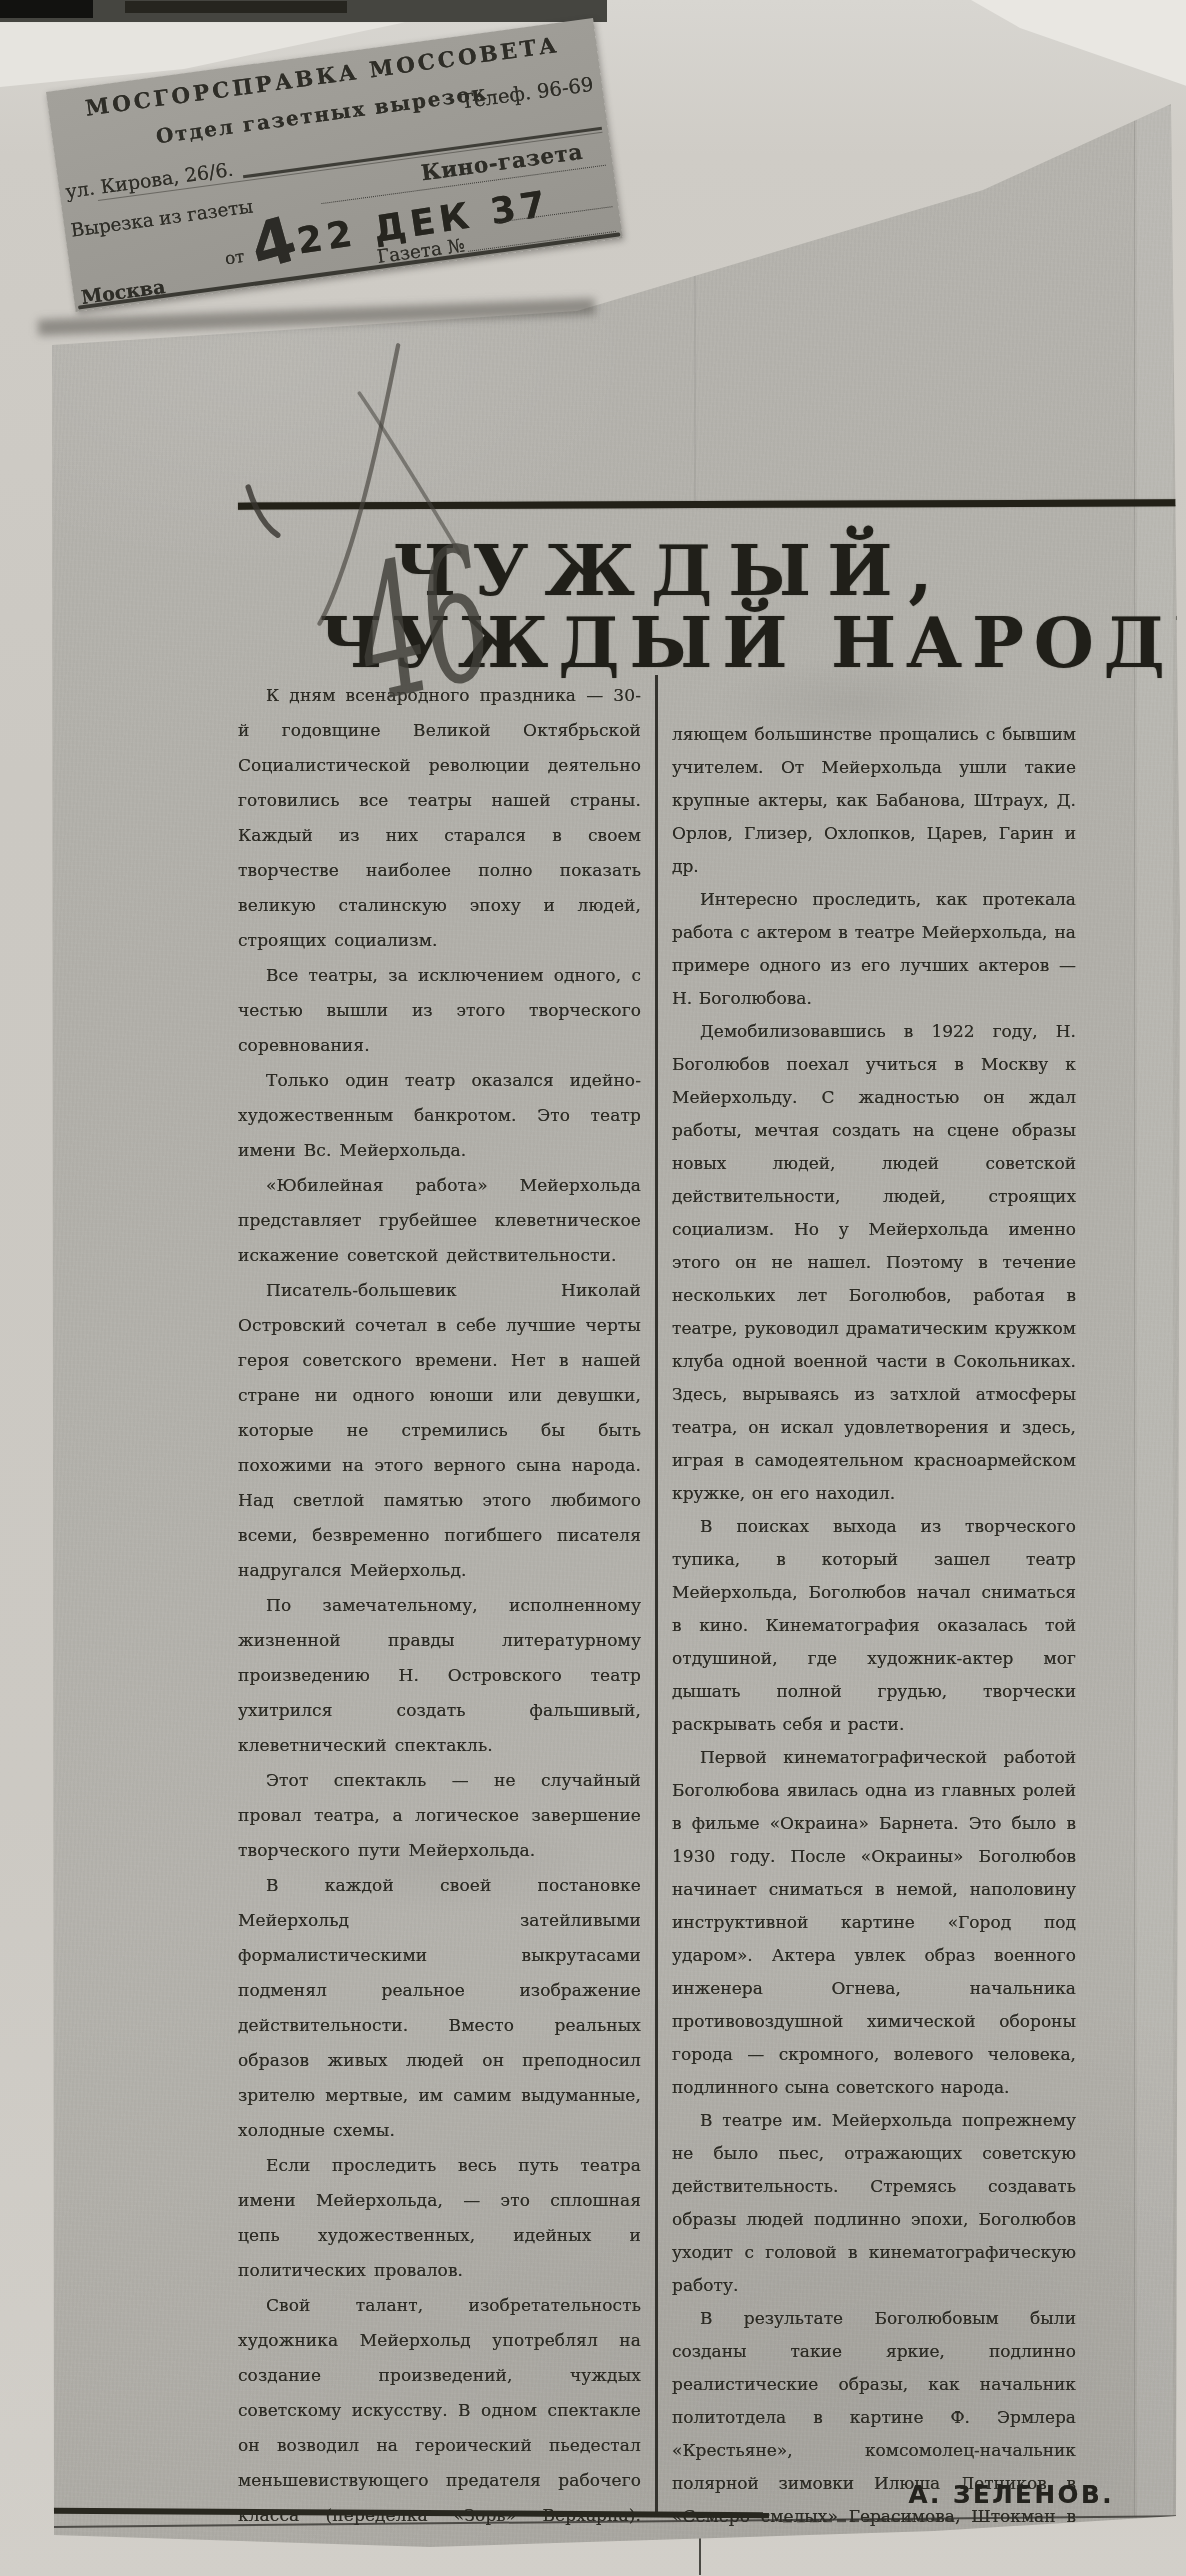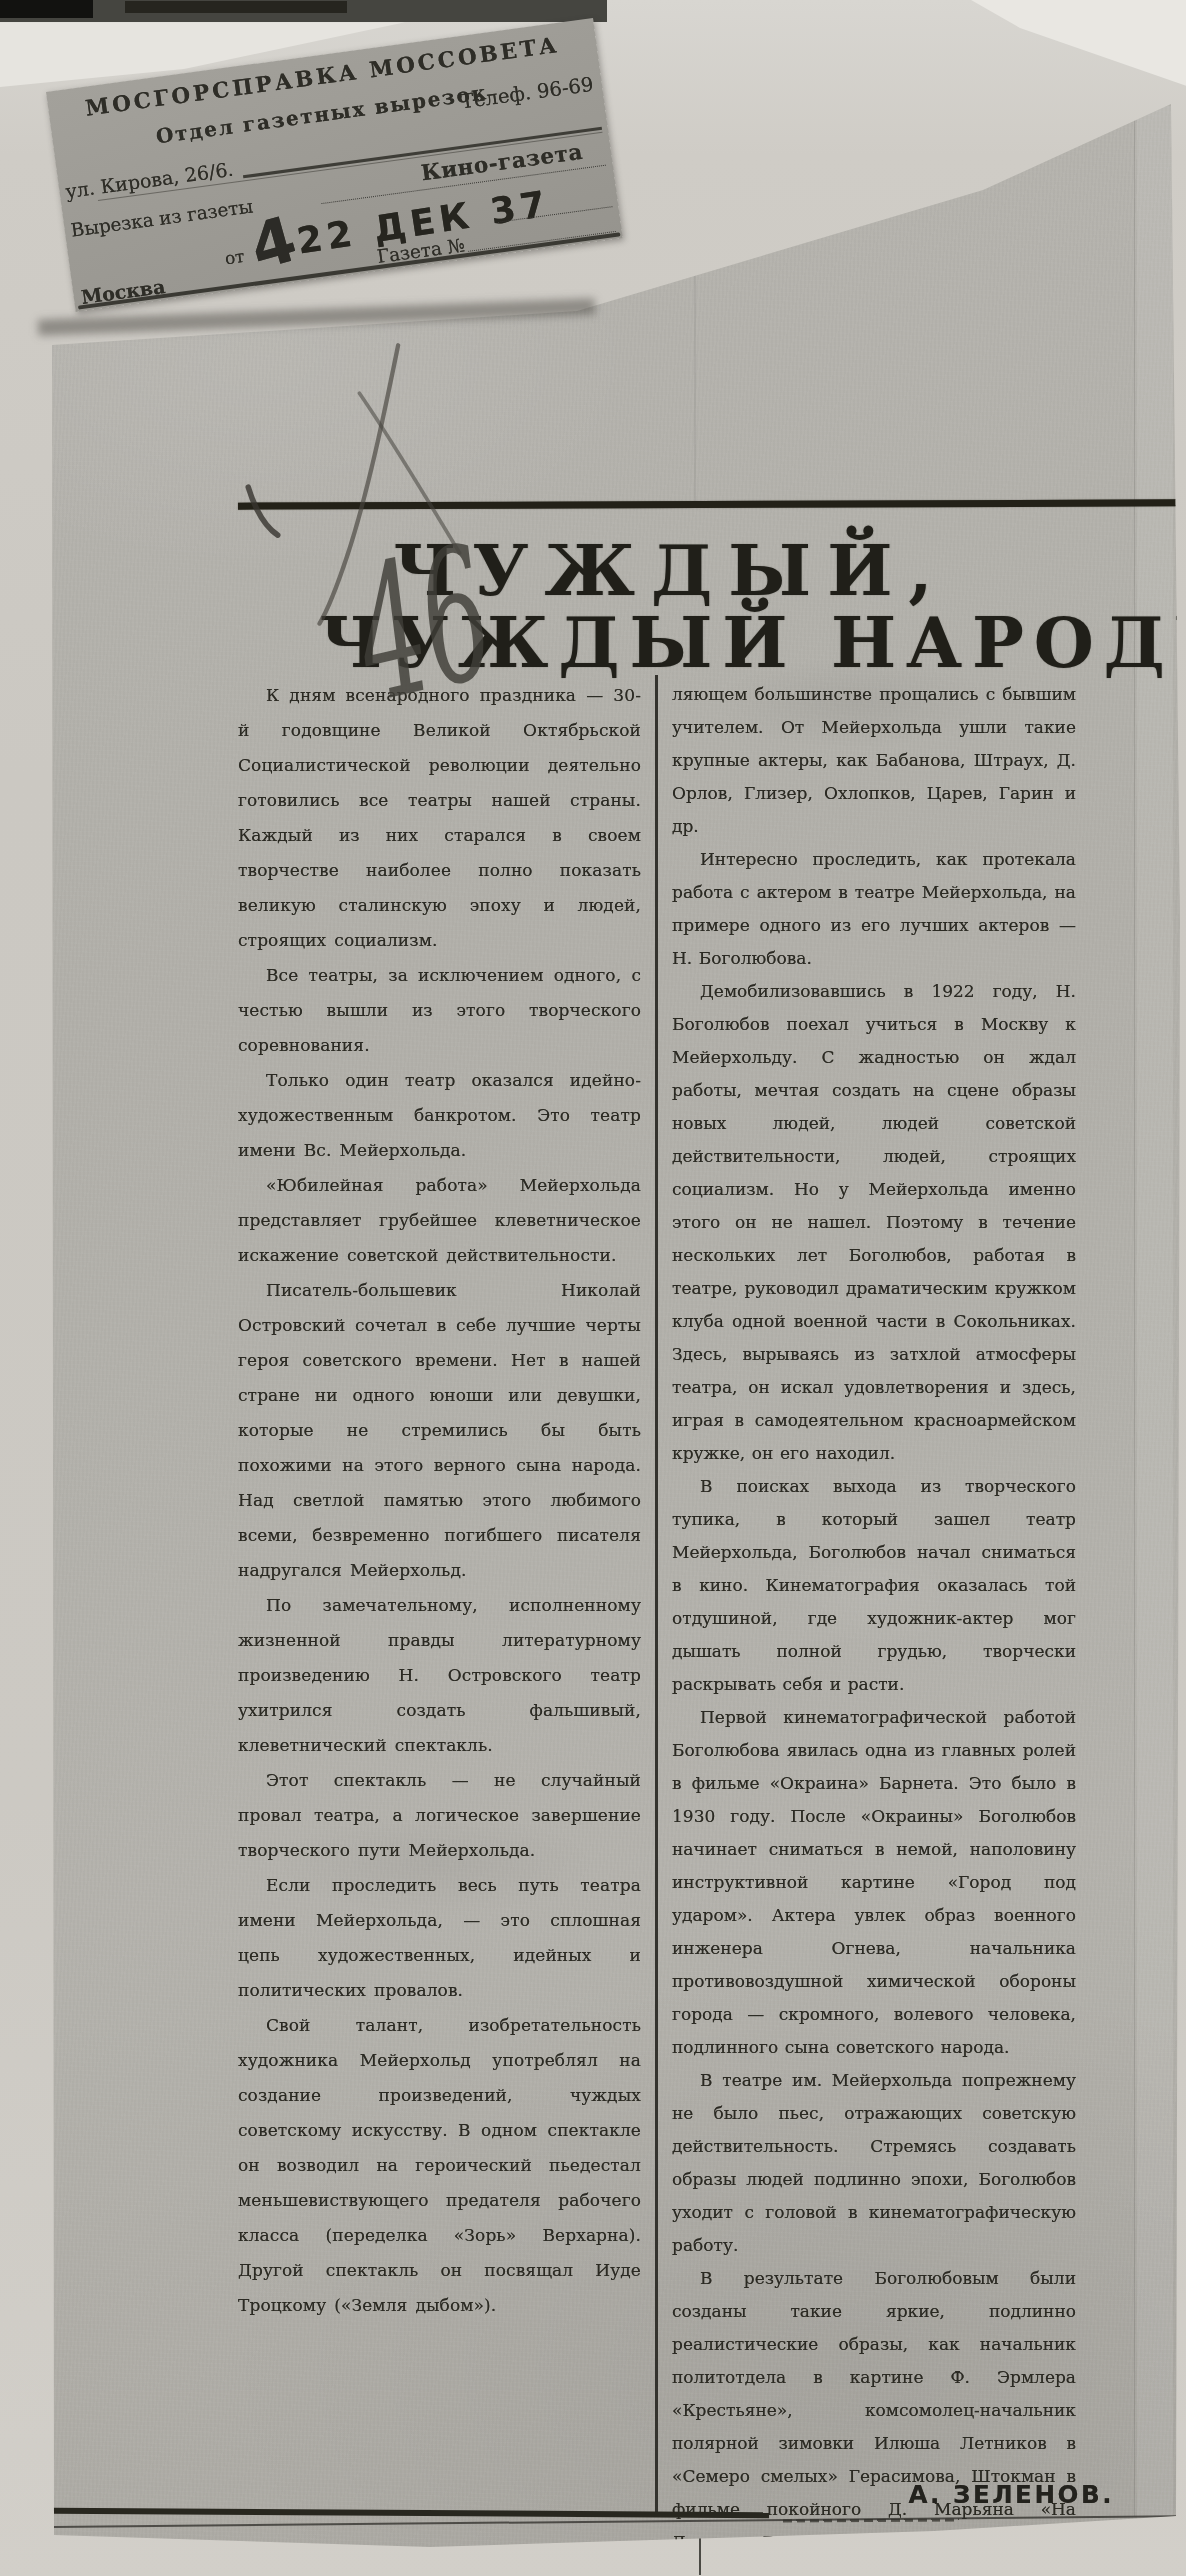--- a/index.html
+++ b/index.html
@@ -62,21 +62,21 @@
     font-weight:700; color:#201f19; text-shadow:0 0 1.2px rgba(32,31,25,.45); line-height:1.1; }
   .hl1 { left:671px; top:533px; font-size:69px; letter-spacing:16px; }
   .hl2 { left:780px; top:605px; font-size:69px; letter-spacing:9.8px; }
 
   
   .col { position:absolute; top:678px; text-align:justify; color:#2b2a23;
     text-shadow:0 0 0.6px rgba(43,42,35,.65); }
   .col p { margin:0; text-indent:28px; }
   .col-left  { left:238px;  width:403px; font-size:17px;   line-height:35px; word-spacing:2.5px; letter-spacing:0.1px; }
   .col-right { left:672px; width:404px; font-size:17px; line-height:33px; word-spacing:1.2px; }
-  .col-right p:first-child { text-indent:0; }
+  .col-right p:first-child { text-indent:0;margin-top:40px; }
 
   .signature { left:818px; top:2480px; width:296px; text-align:right;
     font-family:"DejaVu Sans","Liberation Sans",sans-serif; font-weight:700;
     font-size:24.6px; letter-spacing:2.5px; color:#23221d; text-shadow:0 0 0.6px rgba(35,34,29,.6); }
 
   
   .margin-number { left:348px; top:548px; z-index:25; font-size:183px; line-height:1;
     color:rgba(64,62,56,.82); transform:rotate(-13deg) skewX(-6deg) scaleX(.56);
     transform-origin:left top; font-weight:400; }
   .pencil-svg { left:0; top:0; width:1187px; height:2576px; z-index:25; pointer-events:none; }
@@ -134,20 +134,21 @@
     <div class="headline-line hl2">ЧУЖДЫЙ НАРОДУ</div>
 
     <div class="col col-left">
         <p>К дням всенародного праздника — 30-й годовщине Великой Октябрьской Социалистической революции деятельно готовились все театры нашей страны. Каждый из них старался в своем творчестве наиболее полно показать великую сталинскую эпоху и людей, строящих социализм.</p>
         <p>Все театры, за исключением одного, с честью вышли из этого творческого соревнования.</p>
         <p>Только один театр оказался идейно-художественным банкротом. Это театр имени Вс. Мейерхольда.</p>
         <p>«Юбилейная работа» Мейерхольда представляет грубейшее клеветническое искажение советской действительности.</p>
         <p>Писатель-большевик Николай Островский сочетал в себе лучшие черты героя советского времени. Нет в нашей стране ни одного юноши или девушки, которые не стремились бы быть похожими на этого верного сына народа. Над светлой памятью этого любимого всеми, безвременно погибшего писателя надругался Мейерхольд.</p>
         <p>По замечательному, исполненному жизненной правды литературному произведению Н. Островского театр ухитрился создать фальшивый, клеветнический спектакль.</p>
         <p>Этот спектакль — не случайный провал театра, а логическое завершение творческого пути Мейерхольда.</p>
+        <p>В каждой своей постановке Мейерхольд затейливыми формалистическими выкрутасами подменял реальное изображение действительности. Вместо реальных образов живых людей он преподносил зрителю мертвые, им самим выдуманные, холодные схемы.</p>
         <p>Если проследить весь путь театра имени Мейерхольда, — это сплошная цепь художественных, идейных и политических провалов.</p>
         <p>Свой талант, изобретательность художника Мейерхольд употреблял на создание произведений, чуждых советскому искусству. В одном спектакле он возводил на героический пьедестал меньшевиствующего предателя рабочего класса (переделка «Зорь» Верхарна). Другой спектакль он посвящал Иуде Троцкому («Земля дыбом»).</p>
       </div>
     <div class="abs divider"></div>
     <div class="col col-right">
         <p>ляющем большинстве прощались с бывшим учителем. От Мейерхольда ушли такие крупные актеры, как Бабанова, Штраух, Д. Орлов, Глизер, Охлопков, Царев, Гарин и др.</p>
         <p>Интересно проследить, как протекала работа с актером в театре Мейерхольда, на примере одного из его лучших актеров — Н. Боголюбова.</p>
         <p>Демобилизовавшись в 1922 году, Н. Боголюбов поехал учиться в Москву к Мейерхольду. С жадностью он ждал работы, мечтая создать на сцене образы новых людей, людей советской действительности, людей, строящих социализм. Но у Мейерхольда именно этого он не нашел. Поэтому в течение нескольких лет Боголюбов, работая в театре, руководил драматическим кружком клуба одной военной части в Сокольниках. Здесь, вырываясь из затхлой атмосферы театра, он искал удовлетворения и здесь, играя в самодеятельном красноармейском кружке, он его находил.</p>
         <p>В поисках выхода из творческого тупика, в который зашел театр Мейерхольда, Боголюбов начал сниматься в кино. Кинематография оказалась той отдушиной, где художник-актер мог дышать полной грудью, творчески раскрывать себя и расти.</p>
         <p>Первой кинематографической работой Боголюбова явилась одна из главных ролей в фильме «Окраина» Барнета. Это было в 1930 году. После «Окраины» Боголюбов начинает сниматься в немой, наполовину инструктивной картине «Город под ударом». Актера увлек образ военного инженера Огнева, начальника противовоздушной химической обороны города — скромного, волевого человека, подлинного сына советского народа.</p>

